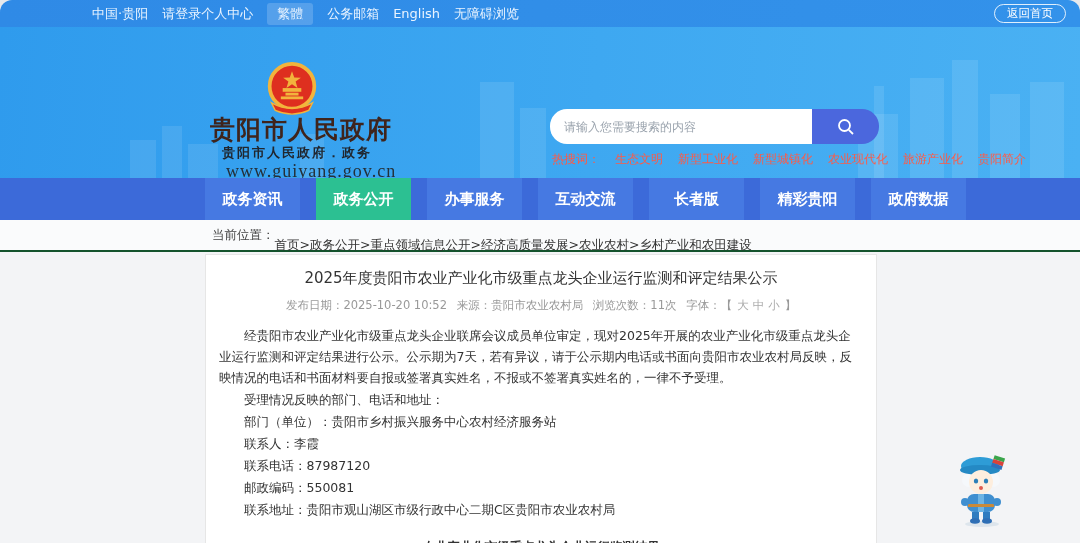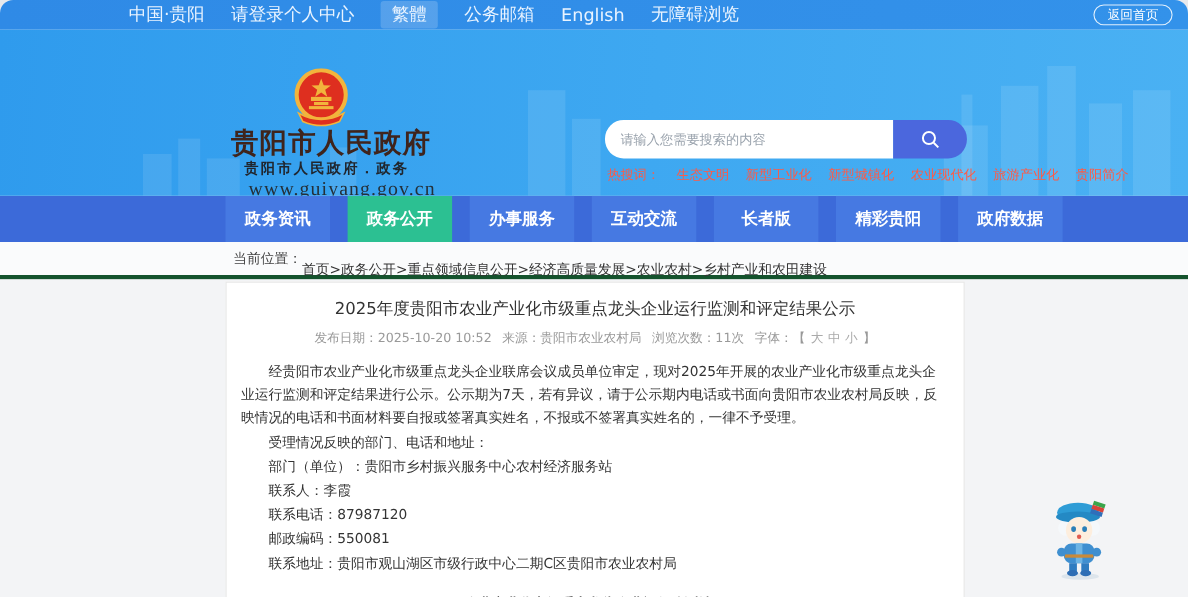--- a/index.html
+++ b/index.html
@@ -3,21 +3,21 @@
 <meta charset="utf-8">
 <style>
   html,body{margin:0;padding:0;background:#e7e9ec;}
   .window{
     position:relative;width:1080px;height:543px;overflow:hidden;
     border-radius:12px 12px 0 0;background:#f3f4f6;
     font-family:"DejaVu Sans","Liberation Sans",sans-serif;
   }
   
   .topbar{height:27px;background:linear-gradient(90deg,#2f8ae6,#3392ea);display:flex;align-items:center;}
-  .topbar-links{margin-left:117px;display:flex;align-items:center;gap:24px;font-size:16px;color:#eaf4ff;}
+  .topbar-links{margin-left:92px;display:flex;align-items:center;gap:14px;font-size:13px;color:#eaf4ff;}
   .topbar-links span{cursor:pointer;white-space:nowrap;}
   .pill{background:rgba(255,255,255,.18);padding:2px 10px;border-radius:3px;}
   .home-btn{margin-left:auto;margin-right:14px;border:1px solid rgba(255,255,255,.85);
     border-radius:10px;padding:1px 12px;color:#fff;font-size:11.5px;cursor:pointer;white-space:nowrap;}
   
   .header{position:relative;height:151px;background:linear-gradient(95deg,#2f9bed 0%,#3ea8f1 55%,#4ab1f3 100%);overflow:hidden;}
   .skyline{position:absolute;left:0;bottom:0;width:100%;height:120px;}
   .skyline div{position:absolute;bottom:0;background:rgba(255,255,255,.10);}
   .logo-emblem{position:absolute;left:262px;top:35px;}
   .site-name{position:absolute;left:210px;top:86px;font-size:25px;font-weight:bold;color:#3f241c;letter-spacing:1px;white-space:nowrap;}
@@ -30,21 +30,21 @@
   .search-btn{width:67px;border:none;background:#4b67dd;border-radius:0 17px 17px 0;cursor:pointer;
     display:flex;align-items:center;justify-content:center;}
   .hotwords{position:absolute;left:552px;top:124px;font-size:12px;color:#ff5a45;display:flex;gap:15px;white-space:nowrap;}
   .hotwords span{cursor:pointer;}
   
   .navbar{height:42px;background:#3c6ad9;display:flex;padding-left:205px;}
   .nav-item{width:95px;margin-right:16px;background:#4679e2;color:#fff;font-size:15px;font-weight:bold;
     display:flex;align-items:center;justify-content:center;cursor:pointer;white-space:nowrap;}
   .nav-item.active{background:#2cc092;}
   
-  .breadcrumb{height:30px;background:#fafbfc;border-bottom:4px solid #14532d;display:flex;align-items:center;
+  .breadcrumb{height:30px;background:#fafbfc;border-bottom:2px solid #14532d;display:flex;align-items:center;
     padding-left:212px;font-size:12.5px;color:#444;}
   .breadcrumb .path{color:#333;cursor:pointer;margin-top:20px;}
   
   .main{position:relative;height:243px;background:#f3f4f6;}
   .card{position:absolute;left:205px;top:2px;width:670px;height:360px;background:#fff;border:1px solid #e6e6e6;}
   .article-title{margin-top:14px;text-align:center;font-size:15px;font-weight:normal;color:#333;}
   .meta{margin-top:10px;text-align:center;font-size:11.5px;color:#999;}
   .meta span{margin:0 3px;}
   .meta .fsz{color:#aaa;cursor:pointer;margin:0 2px;}
   .body-text{padding:12px 13px 0 13px;font-size:12.5px;color:#333;line-height:21px;}

